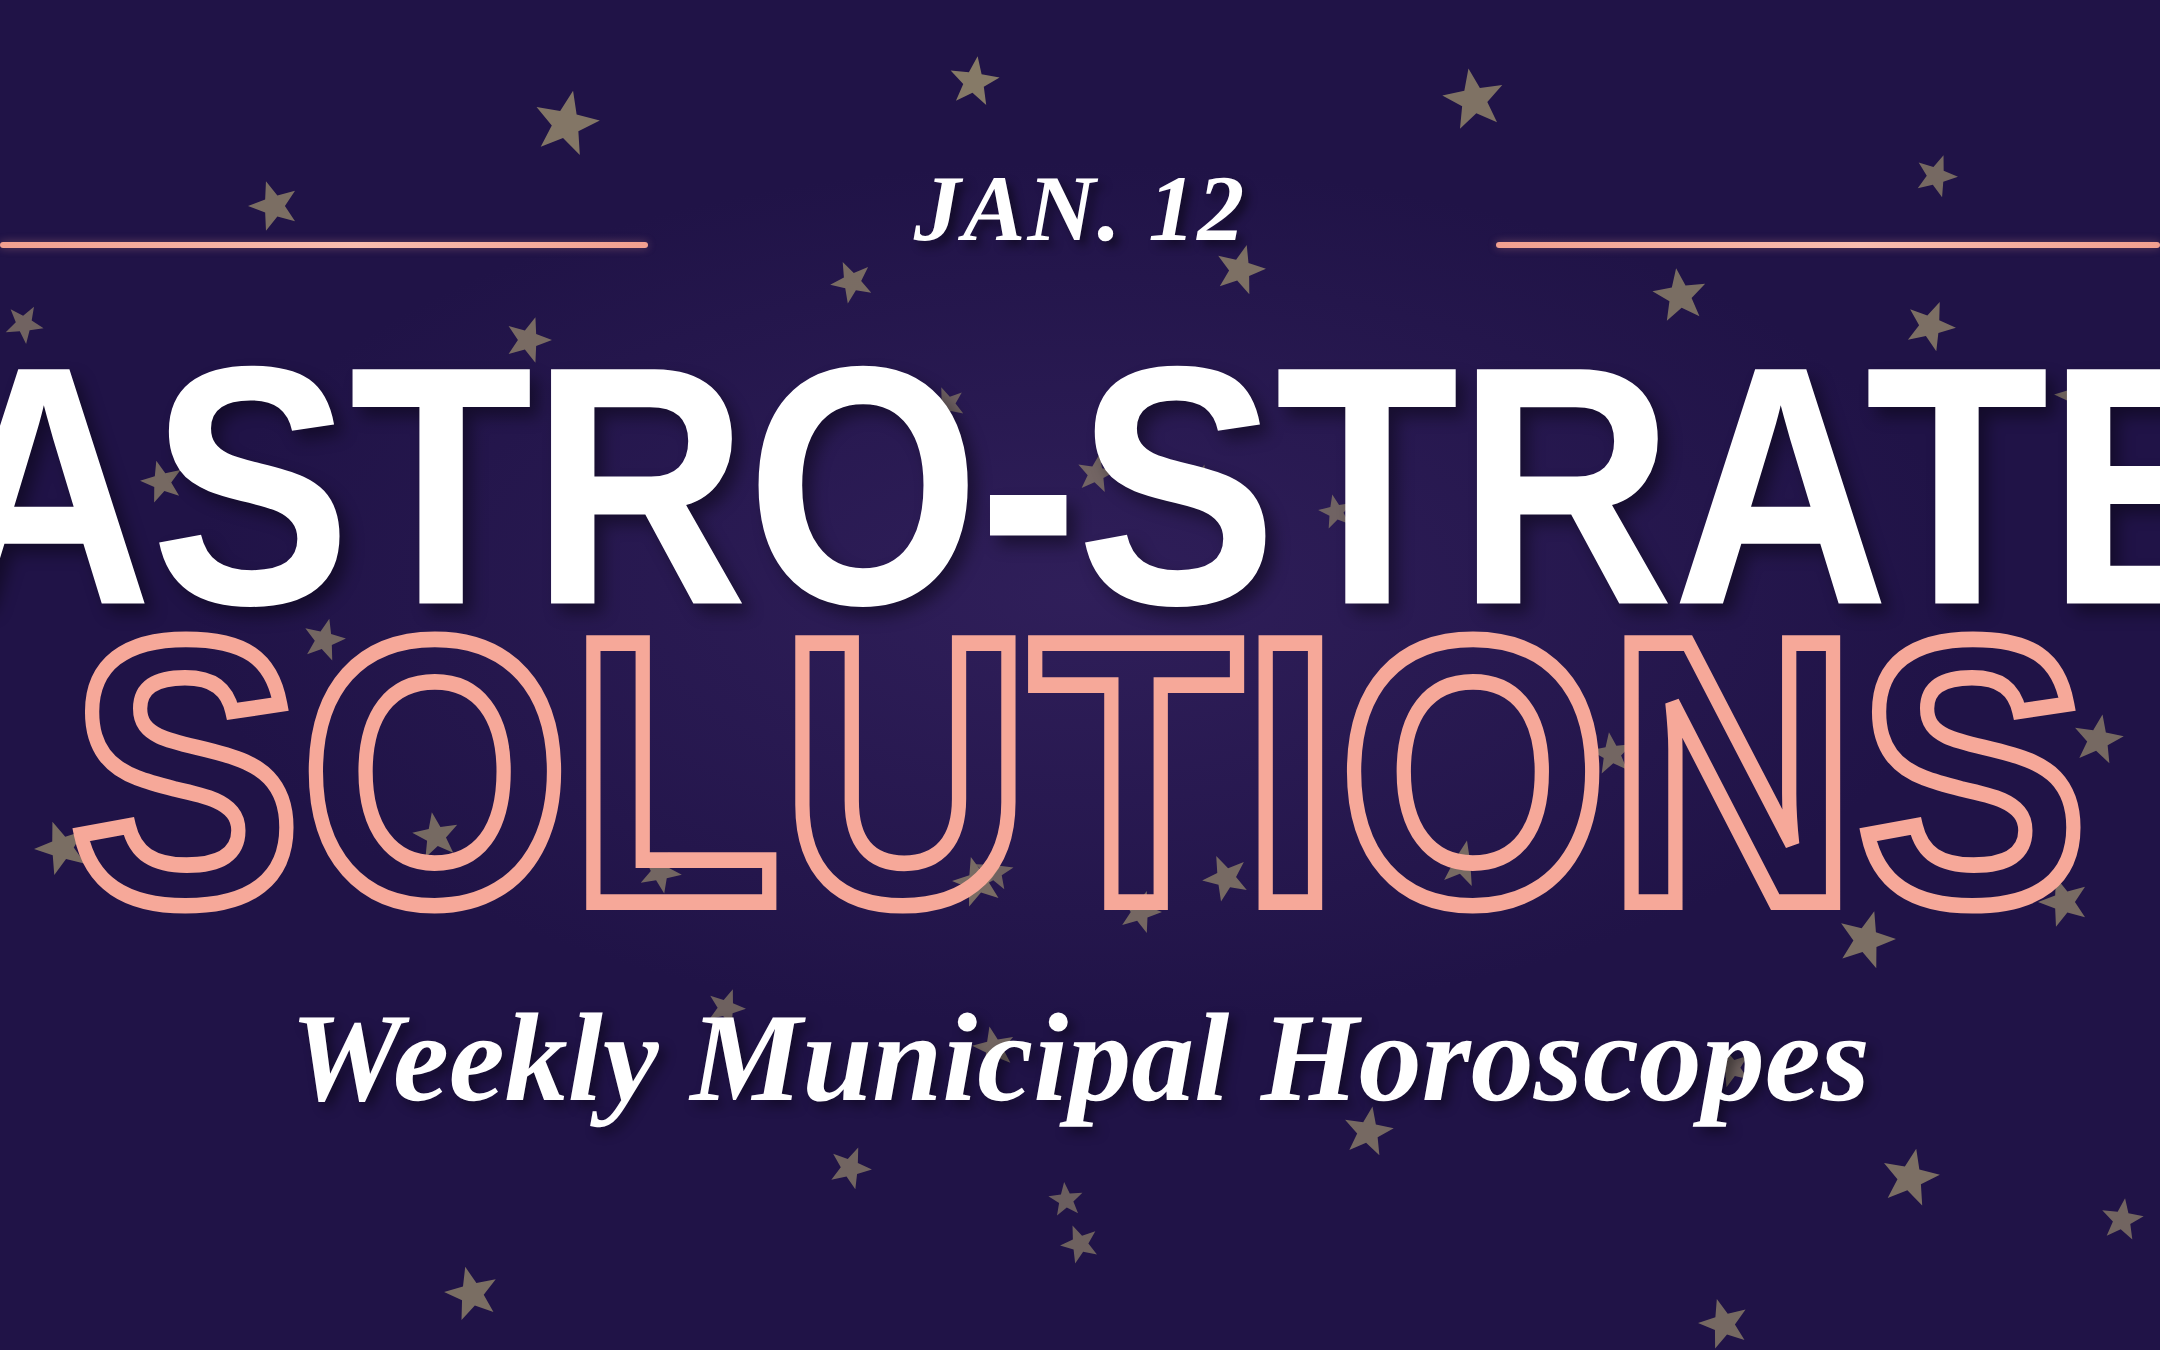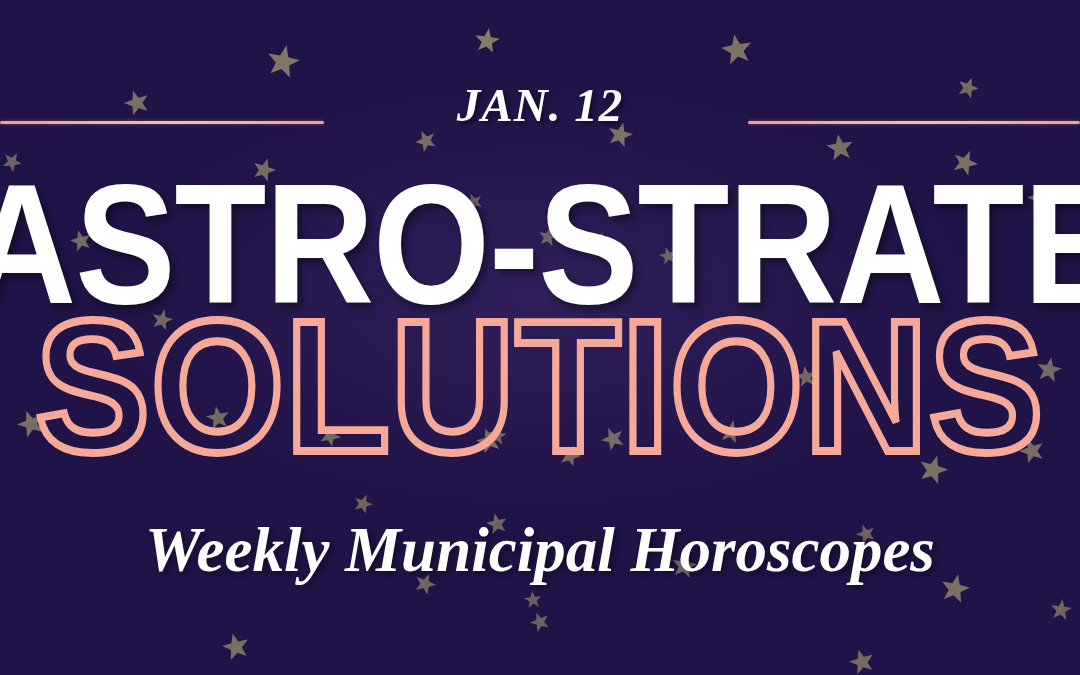--- a/index.html
+++ b/index.html
@@ -111,21 +111,21 @@
     color: transparent;
     -webkit-text-stroke: 7px #f6a899;
     transform: scaleX(1.02) scaleY(1.12);
     transform-origin: 50% 0%;
     paint-order: stroke fill;
   }
 
   
   .subtitle {
     position: absolute;
-    top: 519px;
+    top: 498px;
     left: 0;
     width: 1080px;
     text-align: center;
     z-index: 4;
     color: #ffffff;
     font-family: "Liberation Serif", serif;
     font-style: italic;
     font-weight: 700;
     font-size: 63px;
     line-height: 1;

